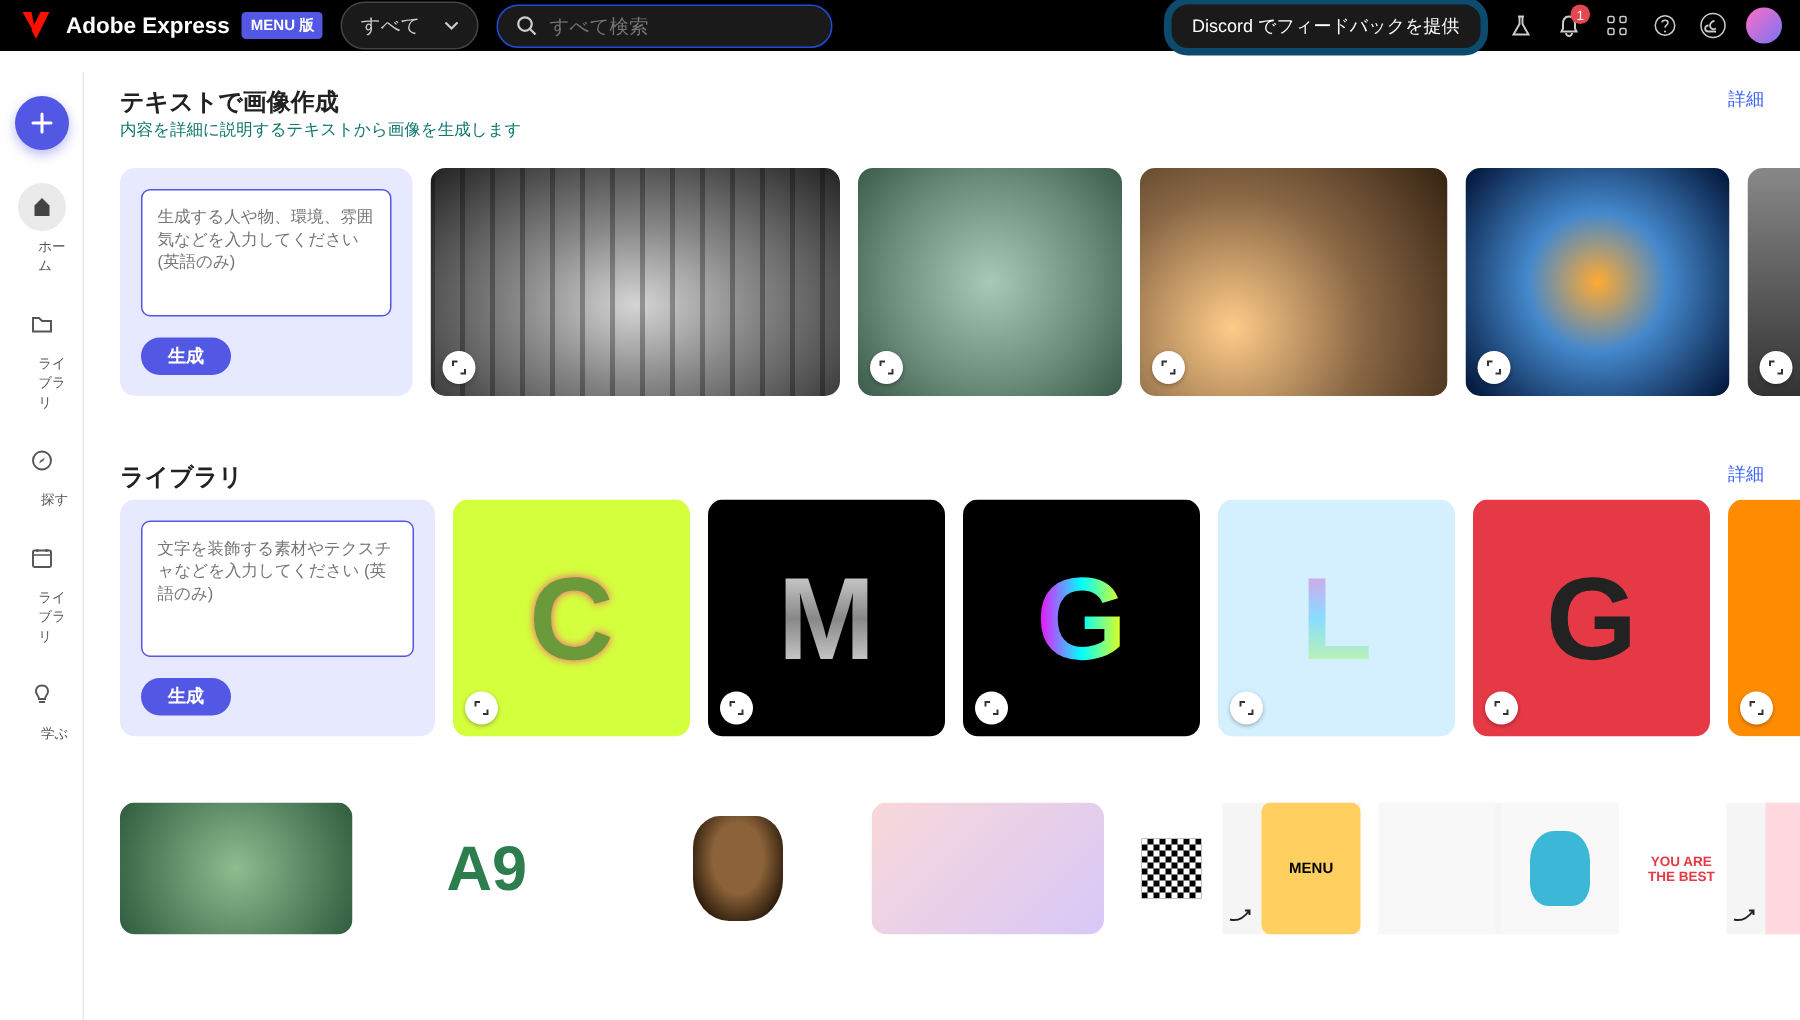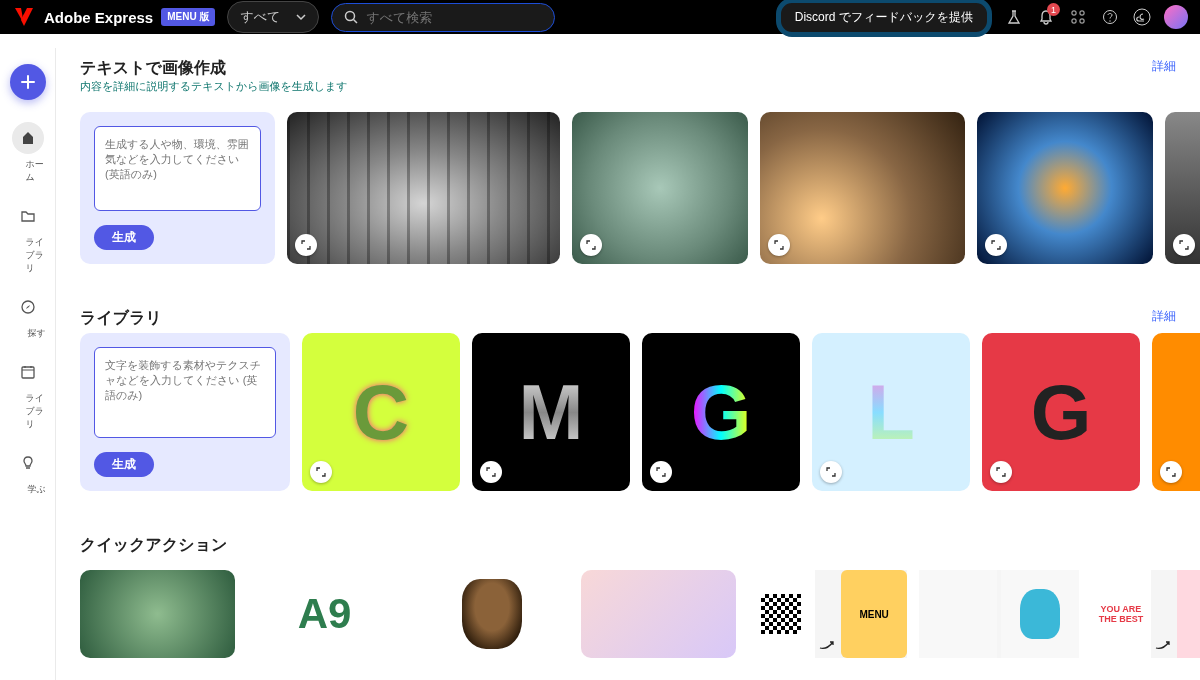--- a/index.html
+++ b/index.html
@@ -325,21 +325,20 @@
           <div class="expand-badge">
             <svg width="10" height="10" viewBox="0 0 10 10">
               <path d="M1 4 L1 1 L4 1 M6 9 L9 9 L9 6" stroke="#333" stroke-width="1.3" fill="none"></path>
             </svg>
           </div>
         </div>
     </div>
   </div>
 
   <div class="section">
-    <div class="section-title" style="margin-bottom:14px">クイックアクション</div>
     <div class="card-row">
       <div class="thumb thumb-qa">
           <div class="fi fi-qa-plant"></div>
         </div>
       <div class="thumb thumb-qa">
           <div class="fi fi-qa-a9"></div>
         </div>
       <div class="thumb thumb-qa">
           <div class="fi fi-qa-dog"></div>
         </div>

